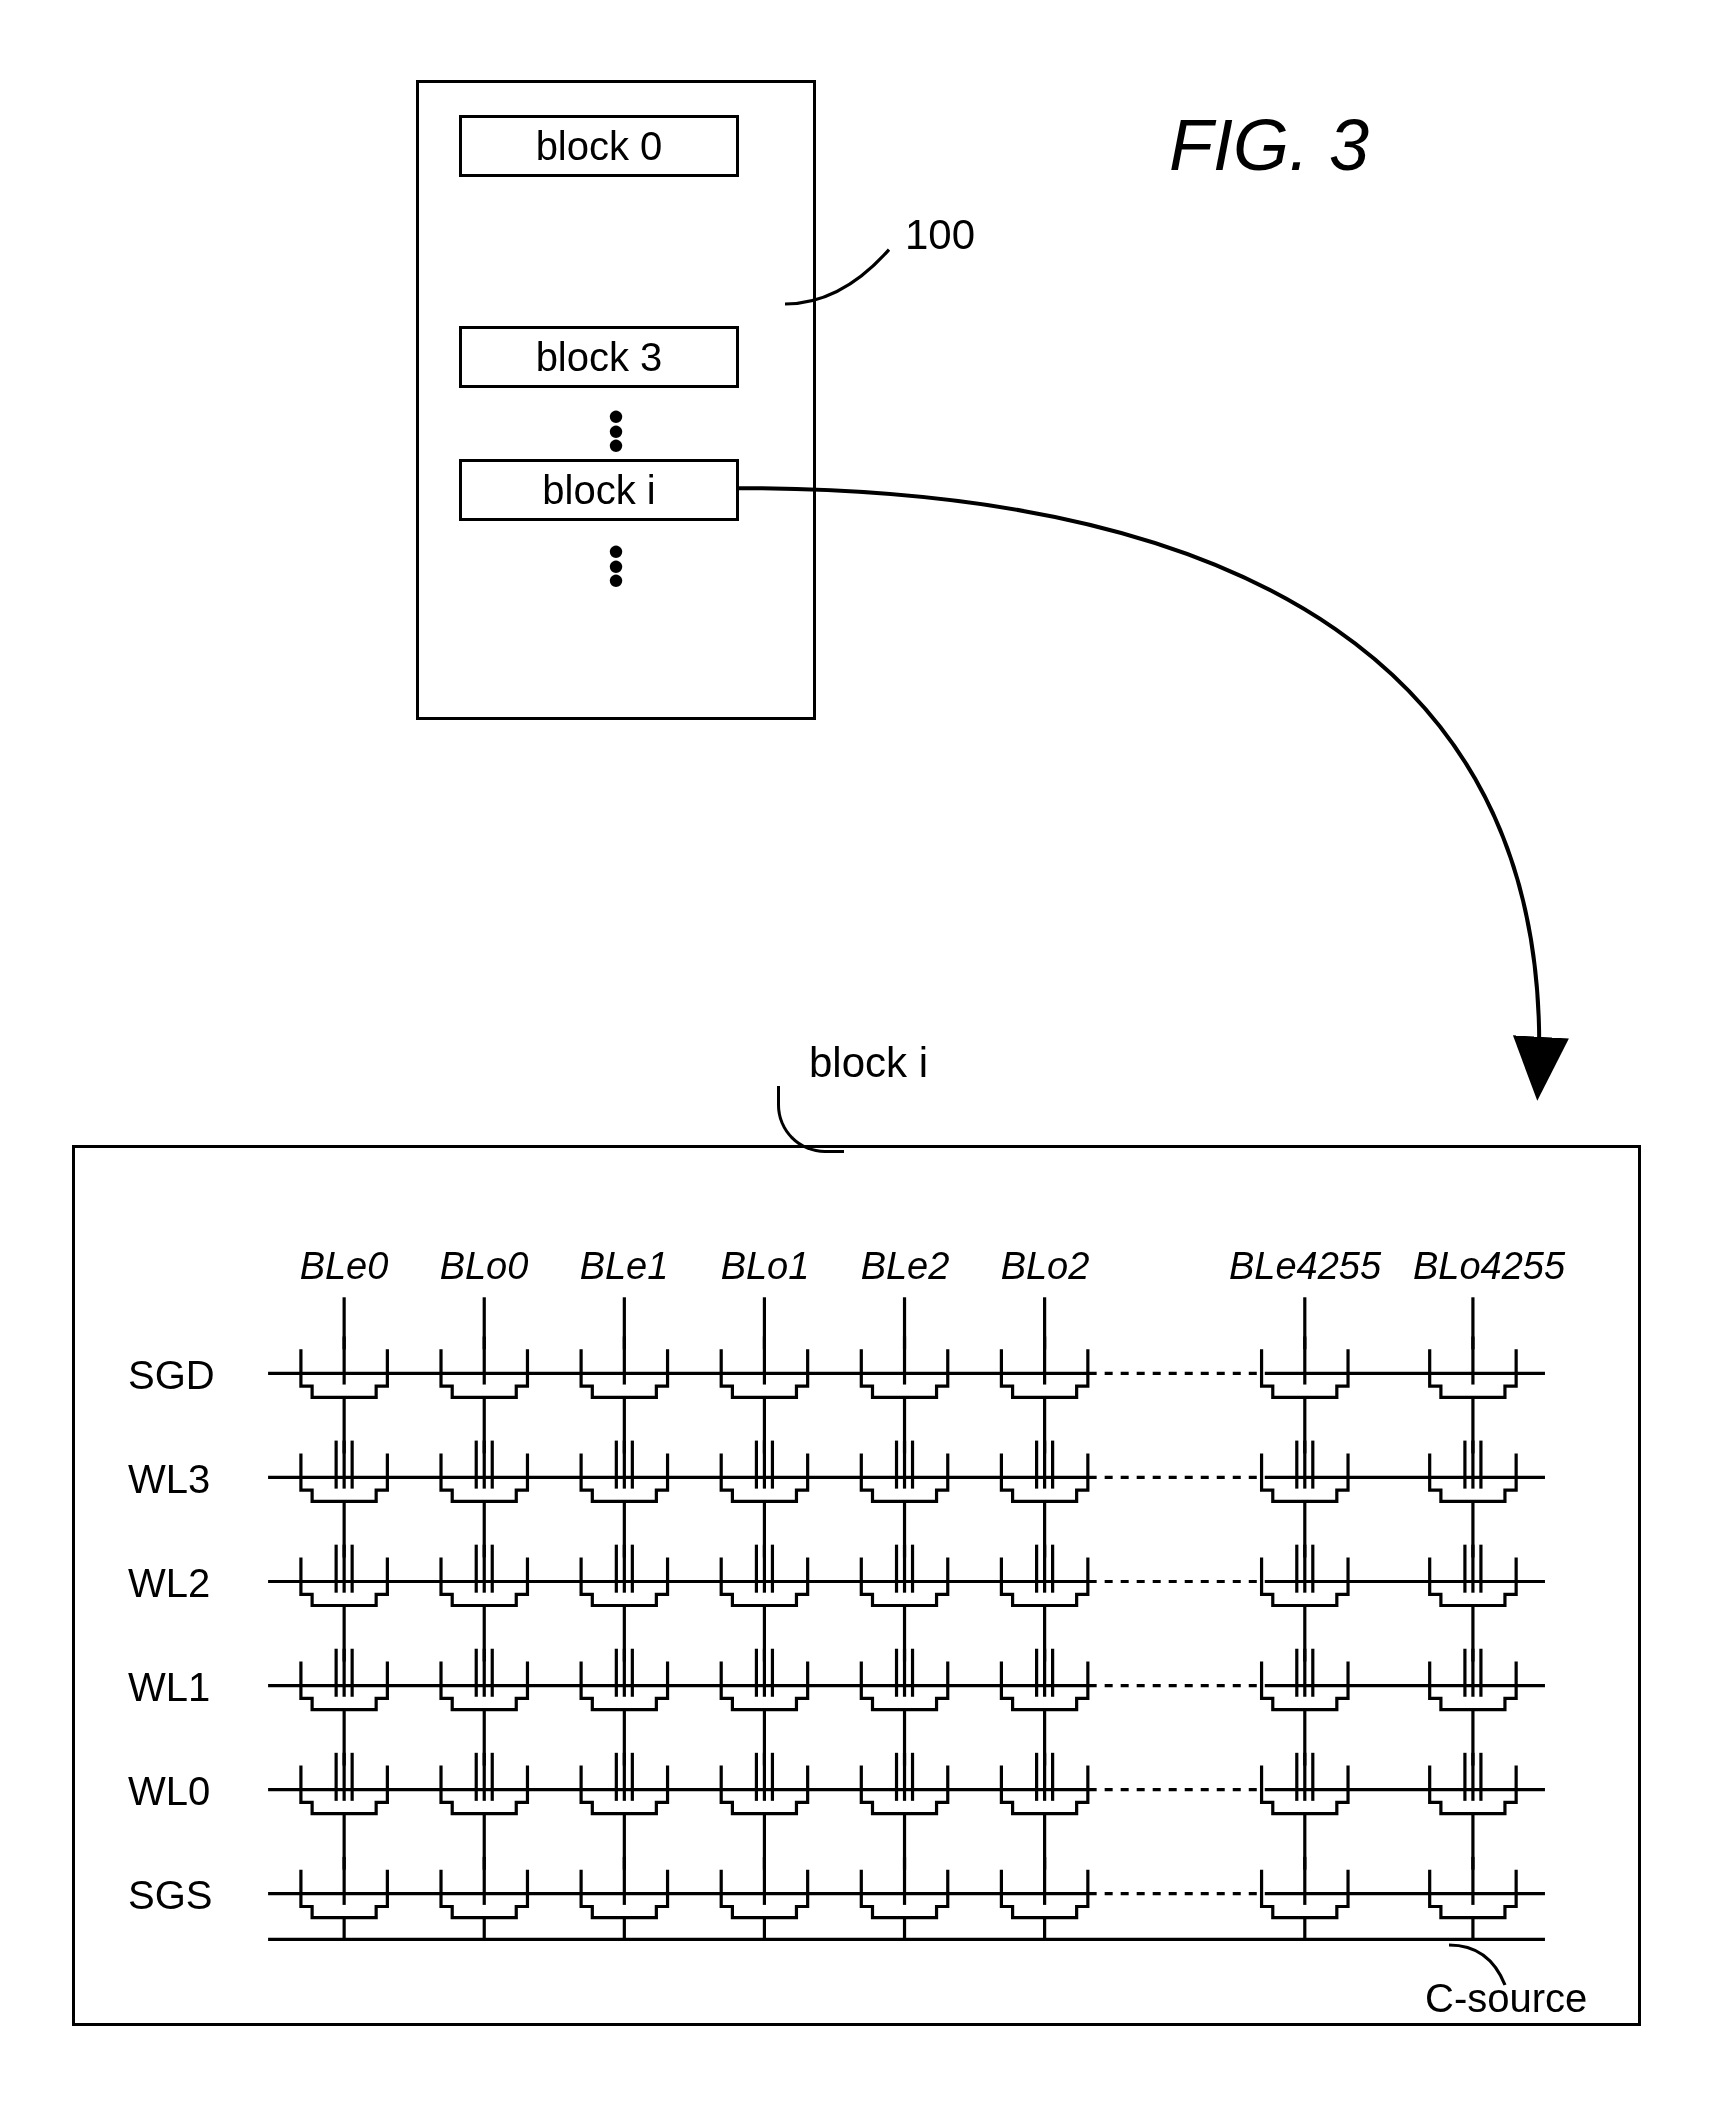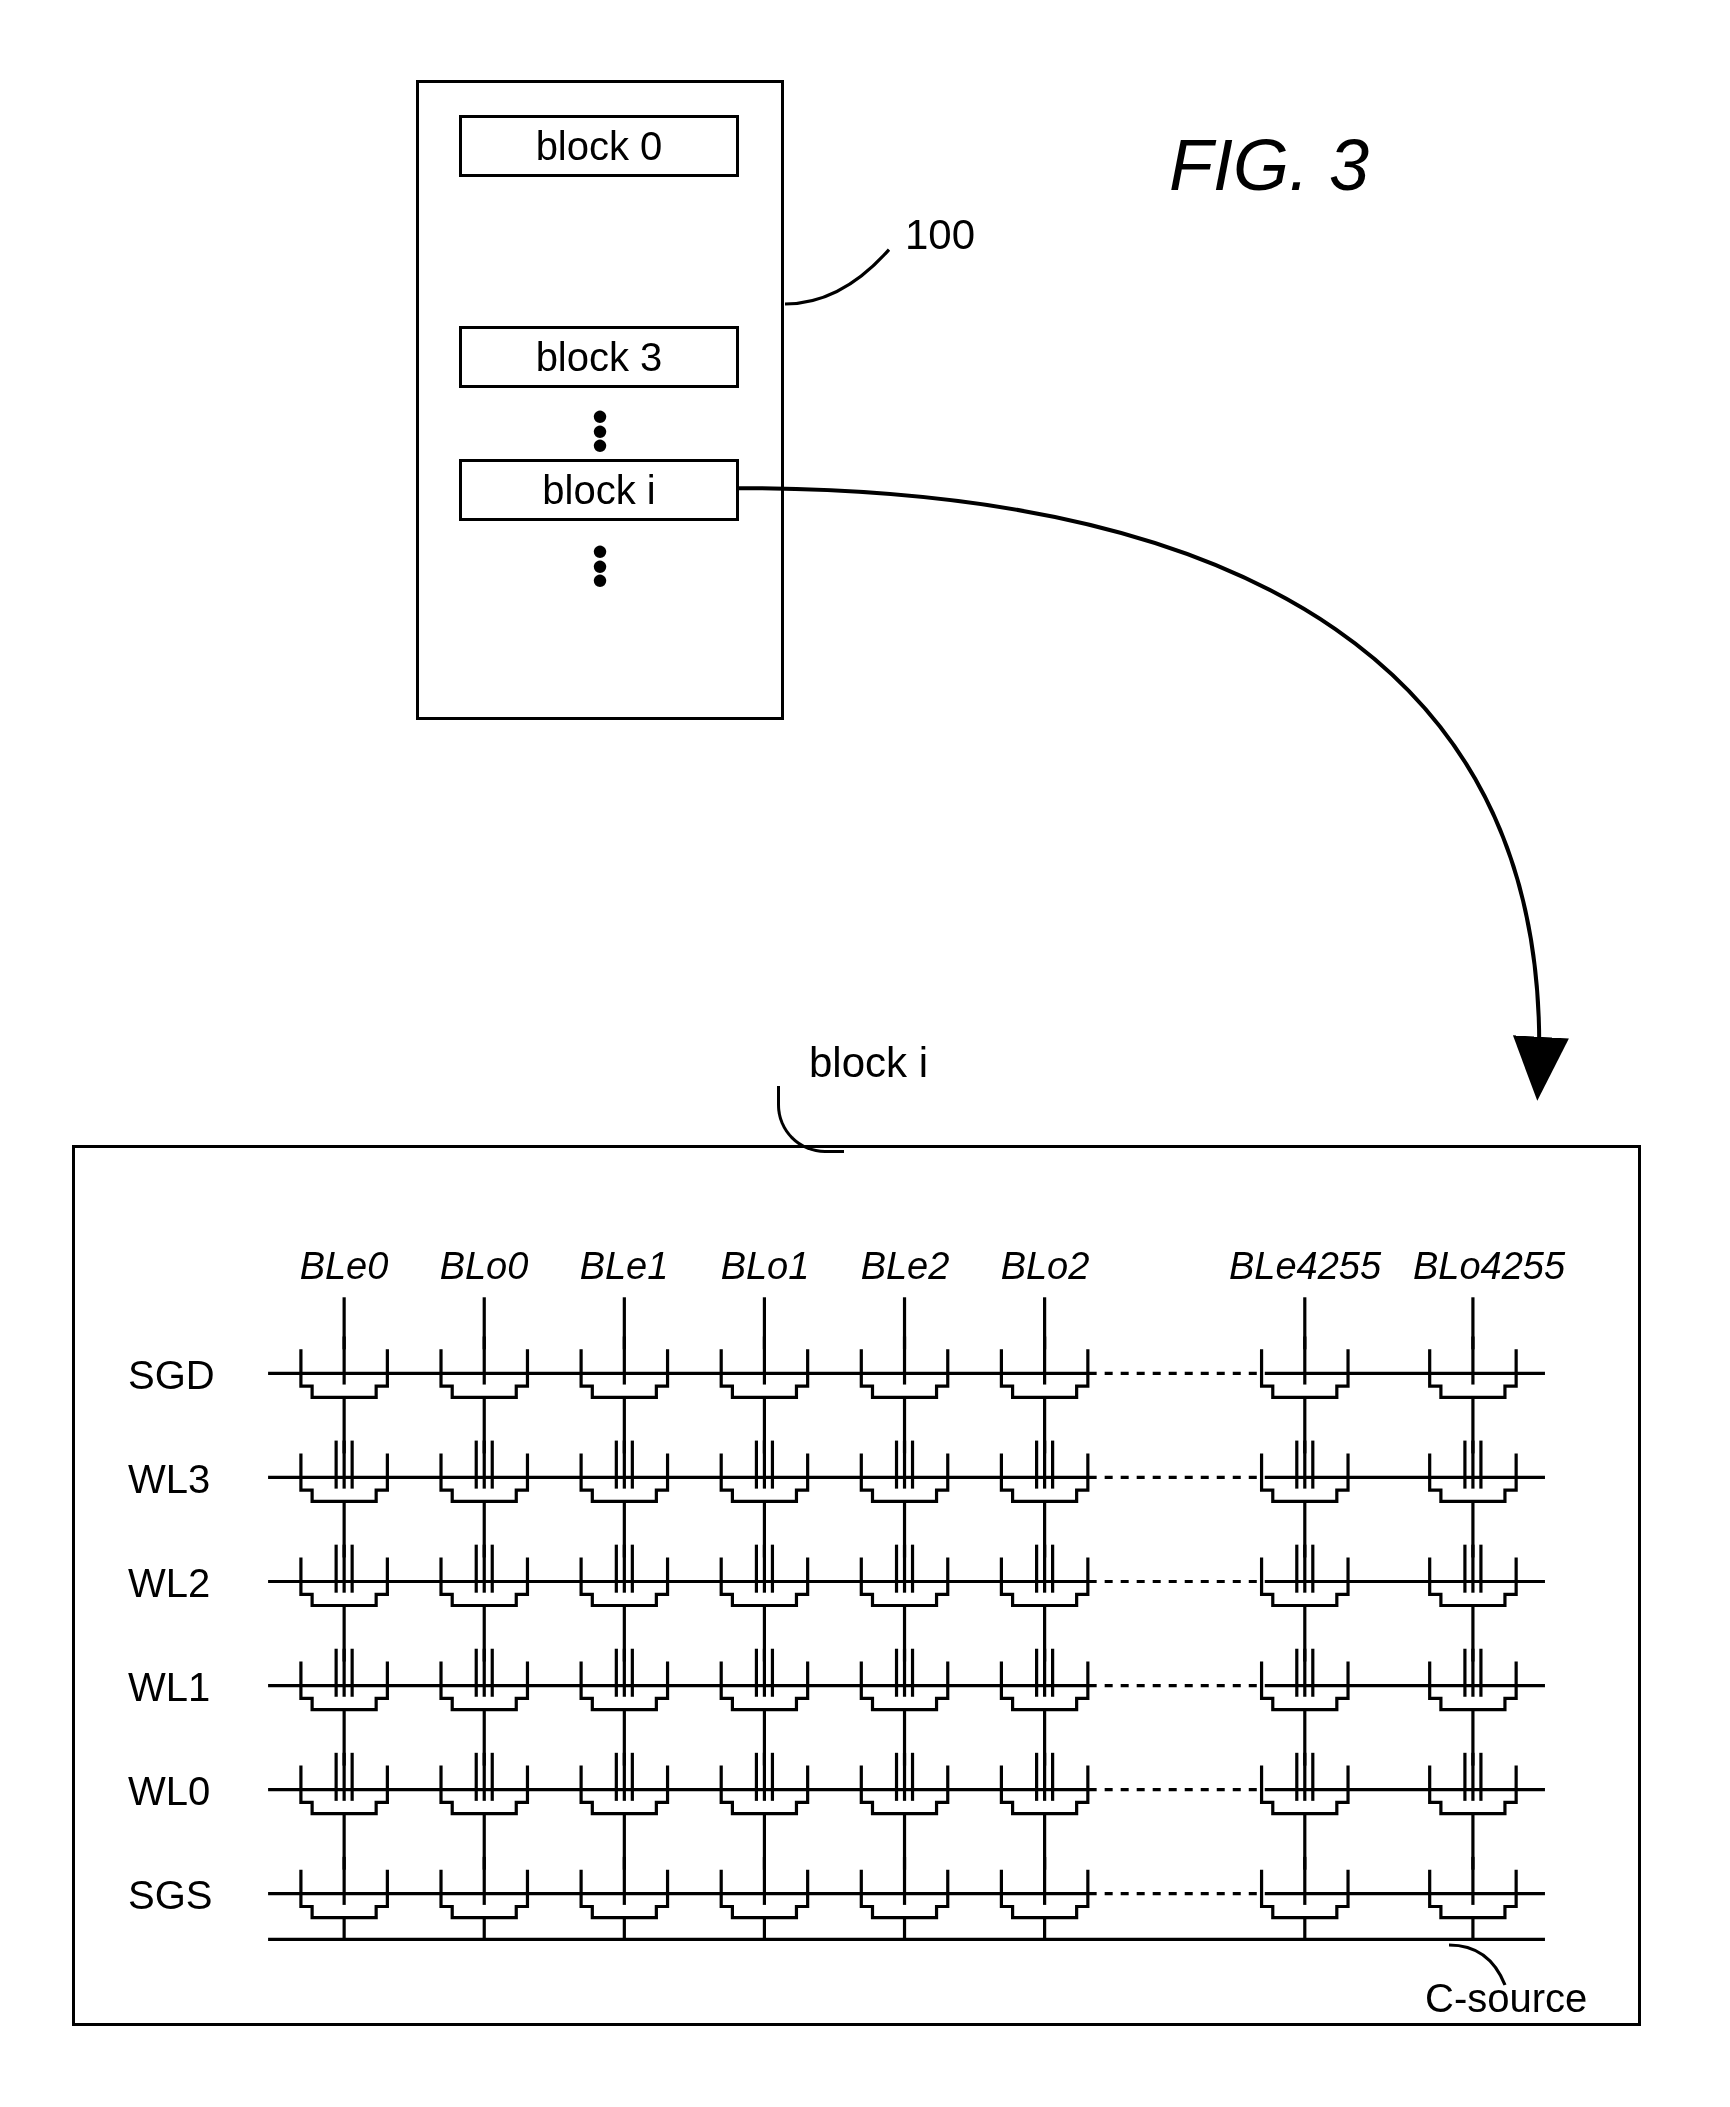--- a/index.html
+++ b/index.html
@@ -13,29 +13,28 @@
     width: 1730px;
     height: 2108px;
   }
   .figure-label {
     position: absolute;
     top: 104px;
     left: 1169px;
     font-size: 72px;
     font-style: italic;
     font-weight: 500;
-    margin-top: 20px;
   }
 
   
   .top-array {
     position: absolute;
     top: 80px;
     left: 416px;
-    width: 368px;
+    width: 400px;
     height: 640px;
     border: 3.2px solid #000;
     box-sizing: border-box;
   }
   .block-item {
     position: absolute;
     left: 40px;
     width: 280px;
     height: 62px;
     border: 3.2px solid #000;

